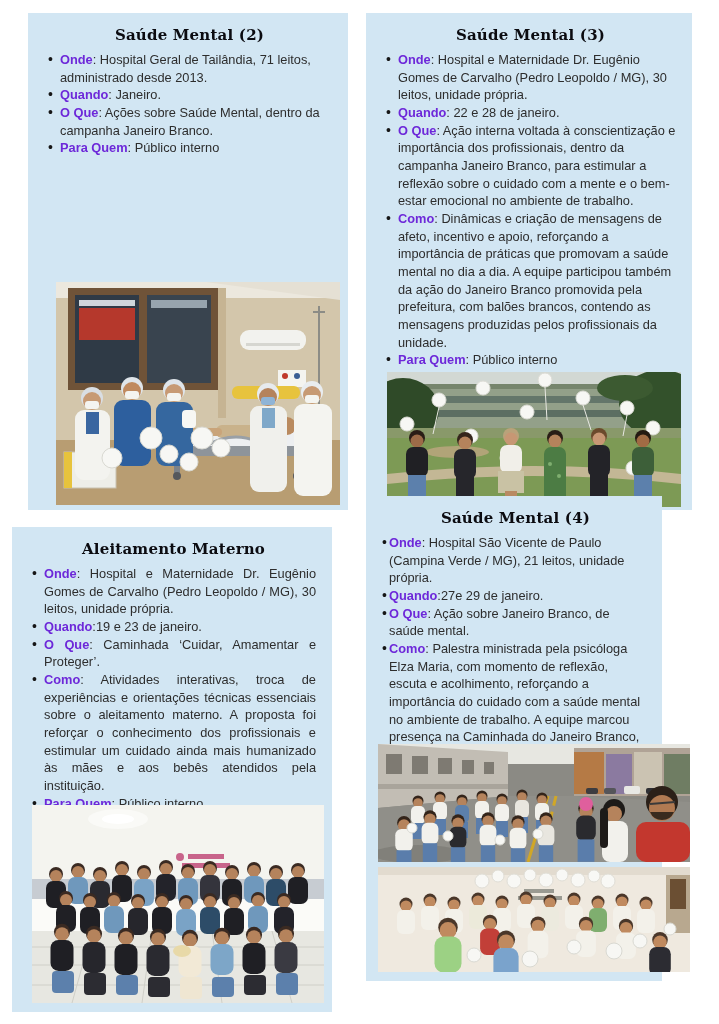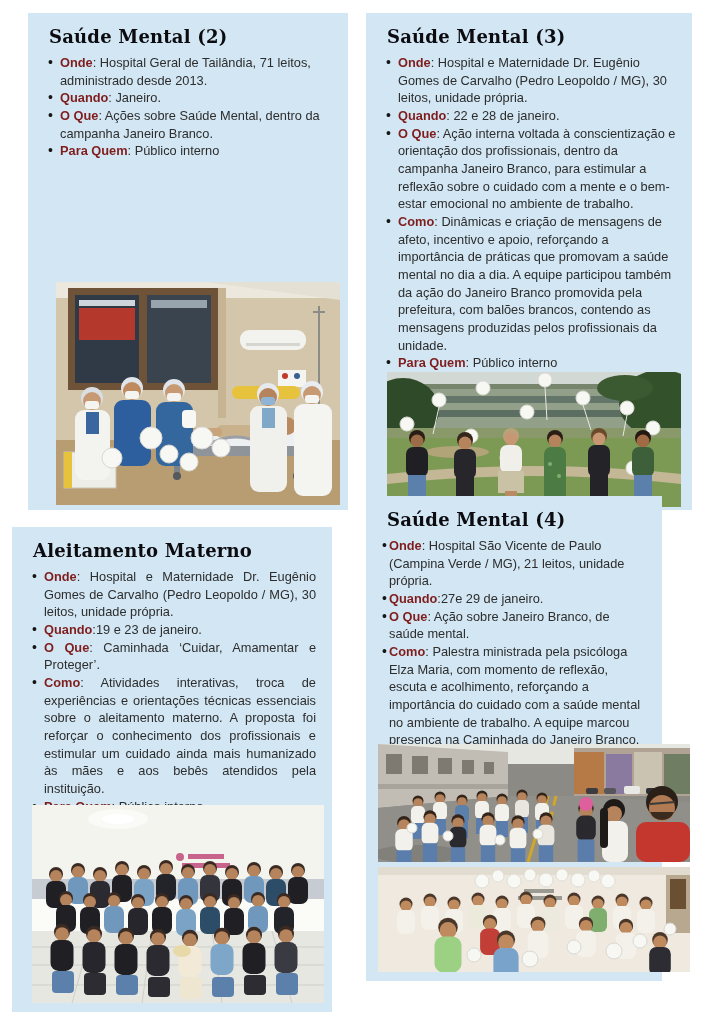--- a/index.html
+++ b/index.html
@@ -4,25 +4,25 @@
 <style>
   html,body{margin:0;padding:0;background:#ffffff;}
   .page{position:relative;width:719px;height:1024px;background:#ffffff;overflow:hidden;
         font-family:"Liberation Sans",sans-serif;}
   .panel{position:absolute;background:#d2e6f3;}
   .panel-1{left:28px;top:13px;width:320px;height:497px;}
   .panel-2{left:366px;top:13px;width:326px;height:497px;}
   .panel-3{left:12px;top:527px;width:320px;height:485px;}
   .panel-4{left:366px;top:496px;width:296px;height:485px;}
   .panel-title{font-family:"DejaVu Serif","Liberation Serif",serif;font-weight:bold;
-        font-size:18px;color:#0b0b10;margin:13px 18px 7px 21px;letter-spacing:.2px;}
+        font-size:15px;color:#0b0b10;margin:13px 18px 7px 21px;letter-spacing:.2px;text-align:center;}
   .info{list-style:none;margin:0 16px 0 20px;padding:0;font-size:12.8px;line-height:1.38;color:#2d2d2d;}
   .info li{position:relative;padding-left:12px;}
   .info li::before{content:"\2022";position:absolute;left:0;top:-1px;color:#161616;font-size:14px;}
-  .info b{color:#7f1d1d;font-weight:bold;}
+  .info b{color:#6d28d9;font-weight:bold;}
   .panel--justify .info li{text-align:justify;}
   .panel--tight .info{margin-left:16px;}
   .panel--tight .info li{padding-left:7px;}
   .photo{position:absolute;margin:0;overflow:hidden;}
   .photo svg{display:block;width:100%;height:100%;}
 </style>
 </head>
 <body>
 
 <div class="page">
@@ -105,21 +105,21 @@
         </g>
       </svg>
     </figure>
   </section>
 
   <section class="panel panel-2">
     <h2 class="panel-title">Saúde Mental (3)</h2>
     <ul class="info">
       <li><b>Onde</b><span>: Hospital e Maternidade Dr. Eugênio Gomes de Carvalho (Pedro Leopoldo / MG), 30 leitos, unidade própria.</span></li>
       <li><b>Quando</b><span>: 22 e 28 de janeiro.</span></li>
-      <li><b>O Que</b><span>: Ação interna voltada à conscientização e orientação dos profissionais, dentro da campanha Janeiro Branco, para estimular a reflexão sobre o cuidado com a mente e o bem-estar emocional no ambiente de trabalho.</span></li>
+      <li><b>O Que</b><span>: Ação interna voltada à conscientização e importância dos profissionais, dentro da campanha Janeiro Branco, para estimular a reflexão sobre o cuidado com a mente e o bem-estar emocional no ambiente de trabalho.</span></li>
       <li><b>Como</b><span>: Dinâmicas e criação de mensagens de afeto, incentivo e apoio, reforçando a importância de práticas que promovam a saúde mental no dia a dia. A equipe participou também da ação do Janeiro Branco promovida pela prefeitura, com balões brancos, contendo as mensagens produzidas pelos profissionais da unidade.</span></li>
       <li><b>Para Quem</b><span>: Público interno</span></li>
     </ul>
     <figure class="photo" style="left:21px;top:359px;width:294px;height:135px;">
       <svg viewBox="0 0 294 135">
         <defs>
           <g id="bl">
               <circle r="7" fill="#f7f7f4" stroke="#dcdcd5"></circle>
             </g>
         </defs>

